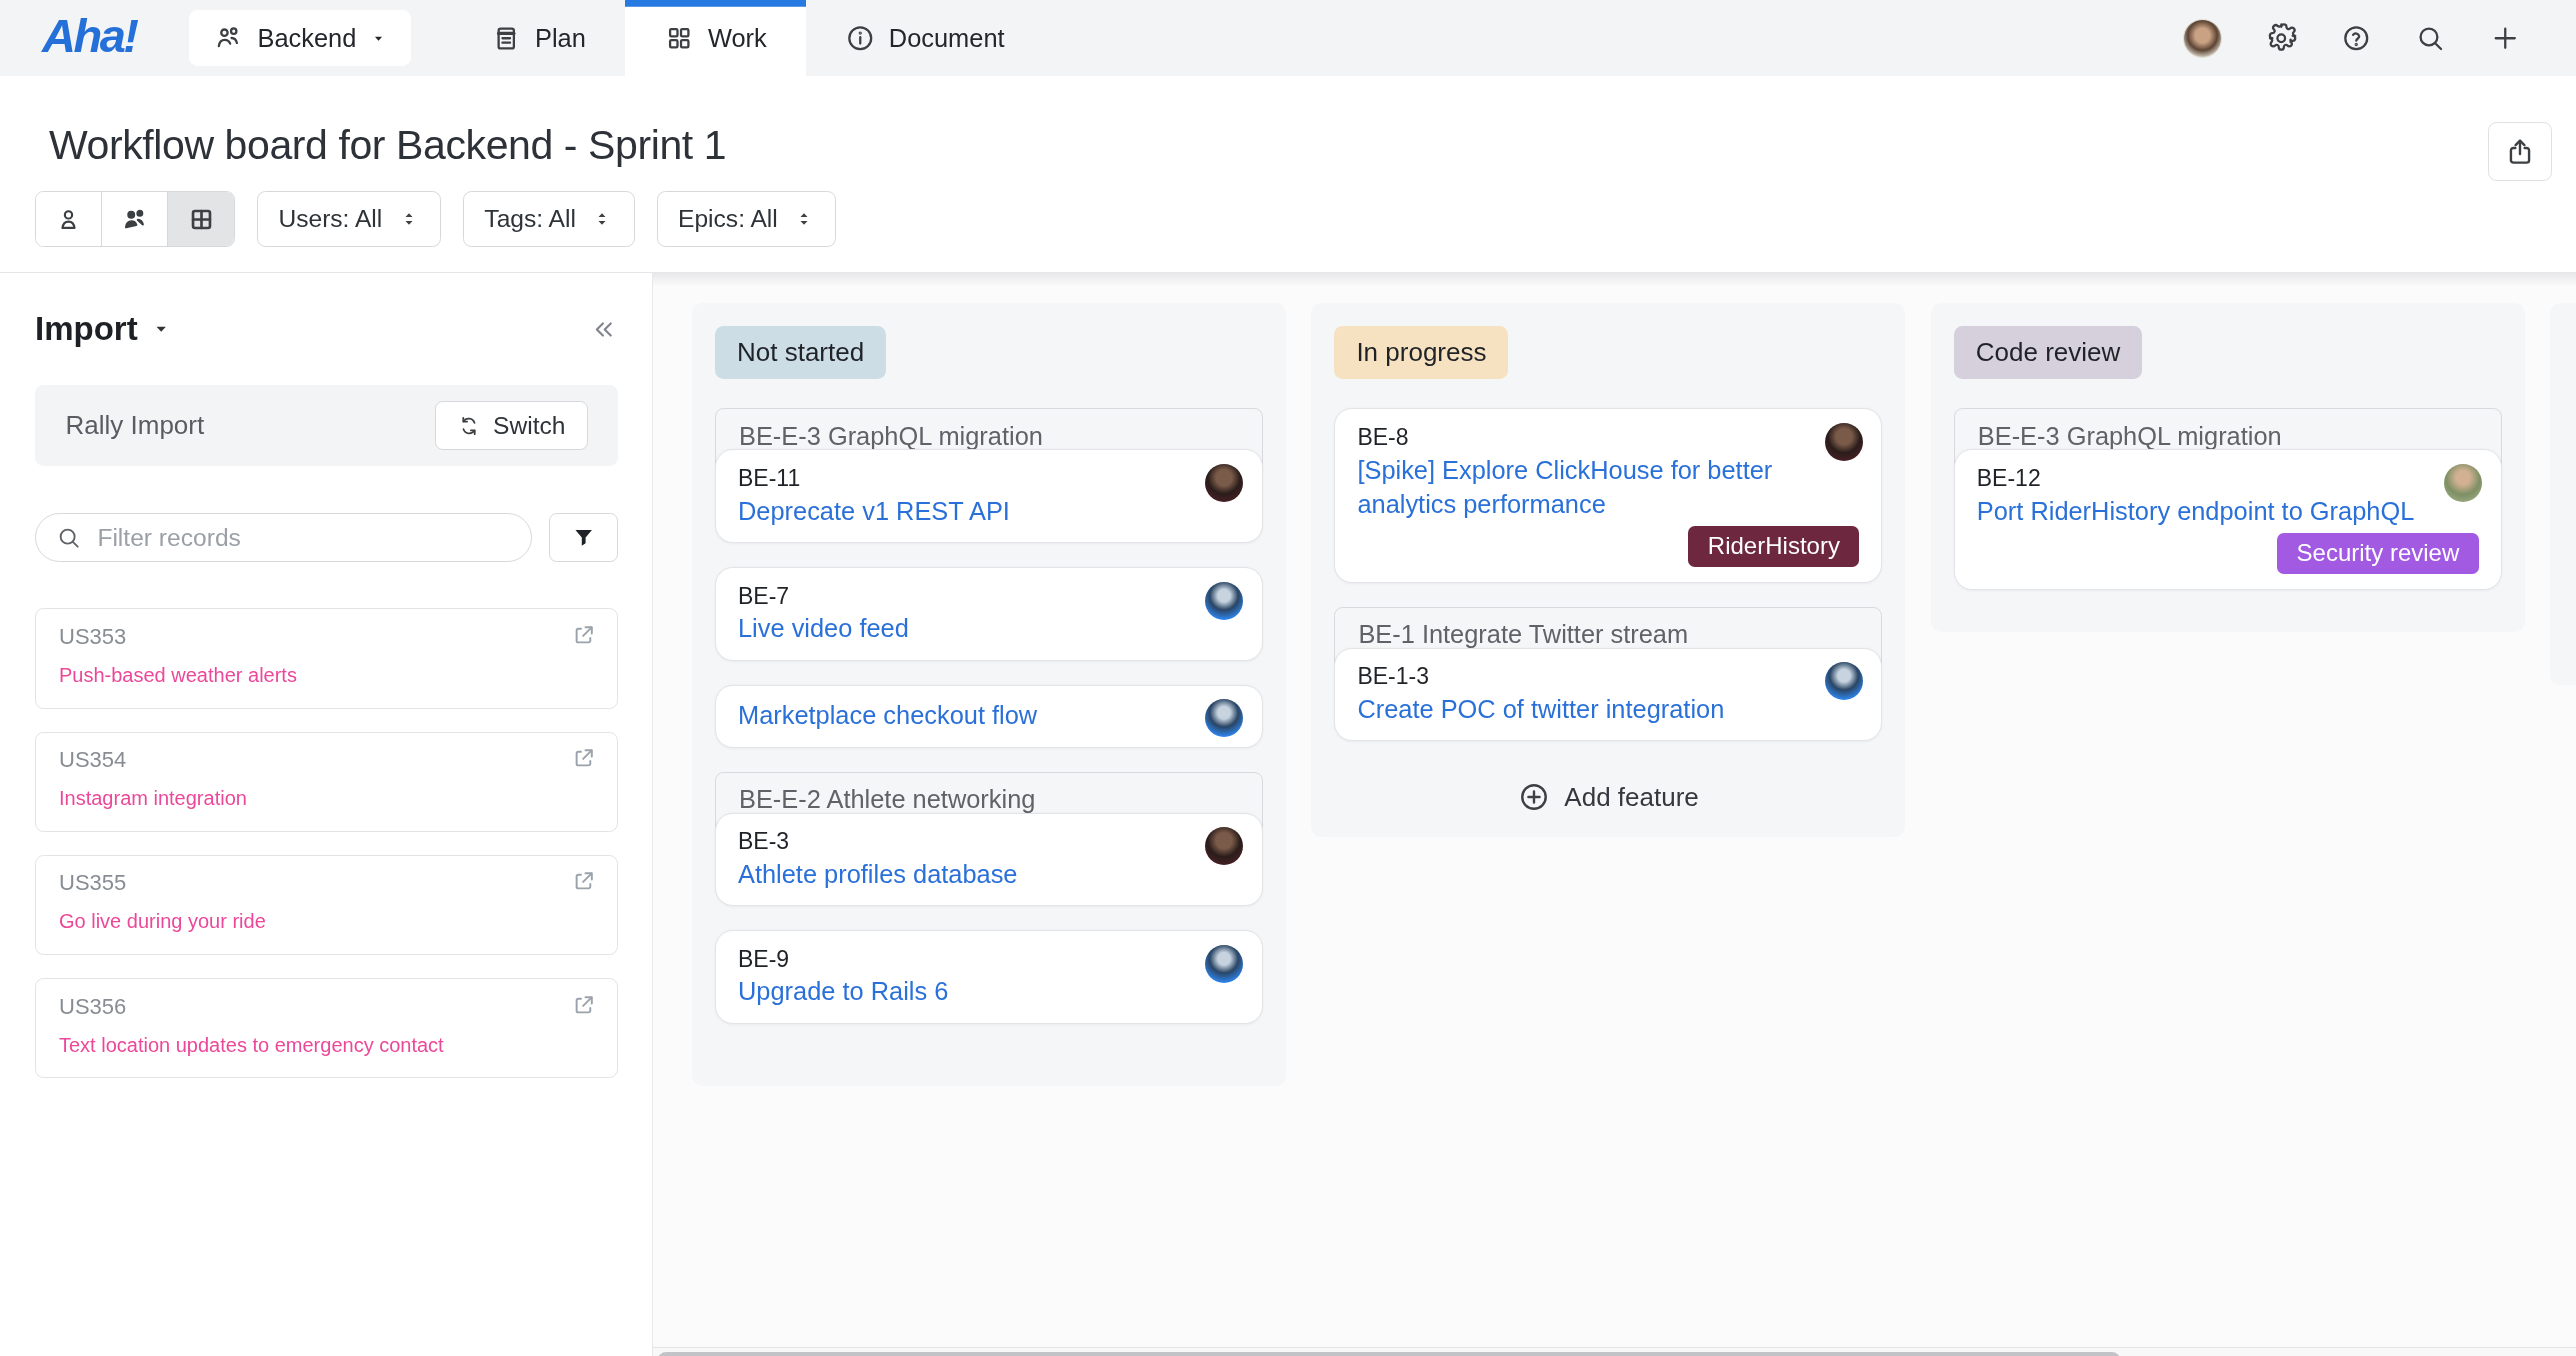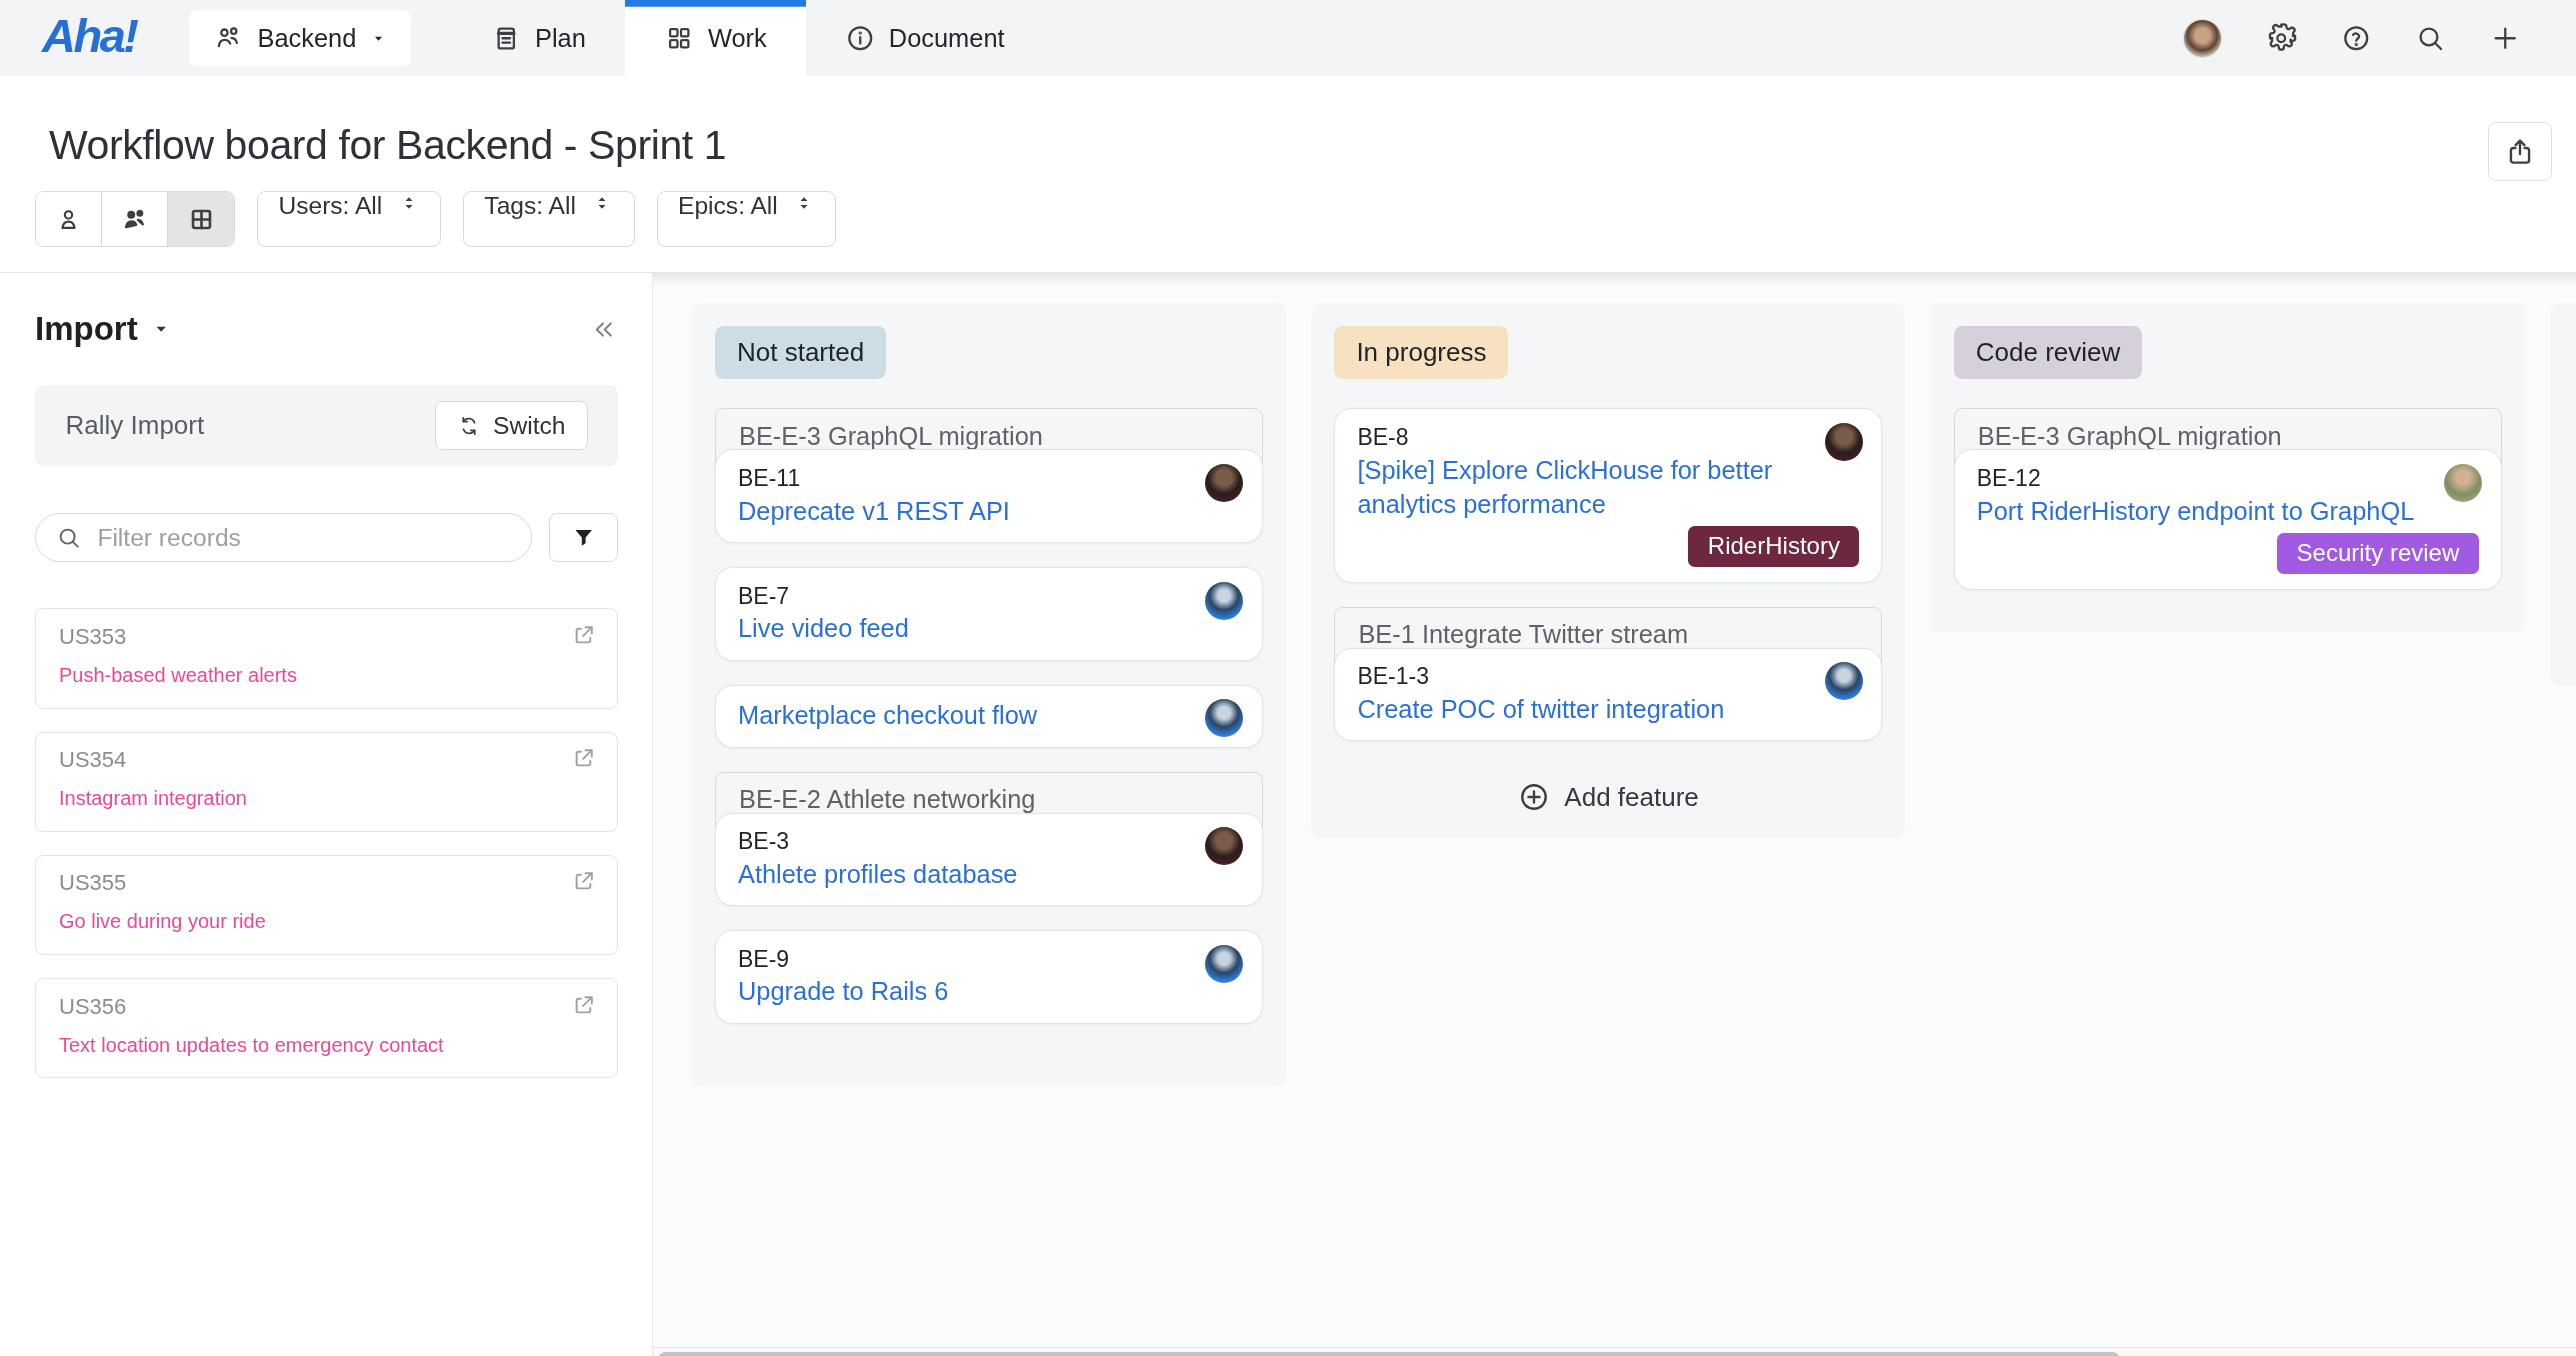--- a/index.html
+++ b/index.html
@@ -28,21 +28,21 @@
   
   .header { background:#fff; padding:0 35px; border-bottom:0.8px solid #e5e6e9; position:relative; }
   .title { font-size:41px; font-weight:400; color:#2d3138; margin:14px; padding-top:32px; letter-spacing:-0.4px; }
   .share-btn { position:absolute; right:24px; top:32px; width:64px; height:59px; background:#fff;
                border:0.8px solid #dfe0e3; border-radius:8.5px; display:flex; align-items:center; justify-content:center; }
   .toolbar { display:flex; gap:22px; margin-top:22px; padding-bottom:25.4px; }
   .seg { display:flex; border:0.8px solid #d7d8db; border-radius:8.5px; overflow:hidden; background:#fff; height:56px; }
   .seg-btn { width:66px; display:flex; align-items:center; justify-content:center; border-right:0.8px solid #d7d8db; background:#fff; }
   .seg-btn:last-child { border-right:none; }
   .seg-btn.active { background:#e3e4e6; }
-  .select { display:flex; gap:15.3px; border:0.8px solid #d7d8db; border-radius:8.5px;
+  .select { display:flex; align-items:center; gap:15.3px; border:0.8px solid #d7d8db; border-radius:8.5px;
             padding:0 20.4px; font-size:24.6px; background:#fff; height:56px; color:#2e3338; }
   .updown svg { width:22px; height:22px; fill:#3c4043; stroke:none; }
 
   
   .content { display:flex; height:1098px; position:relative; }
 
   .sidebar { width:653px; flex:none; background:#fff; border-right:0.8px solid #e7e8ea; padding:37px 34px 0 35px; }
   .sidebar-head { display:flex; align-items:center; }
   .import-btn { display:flex; align-items:center; gap:13.6px; font-size:33px; font-weight:600; color:#1d2025; }
   .import-caret svg { width:20.4px; height:20.4px; fill:#30343a; stroke:none; }

